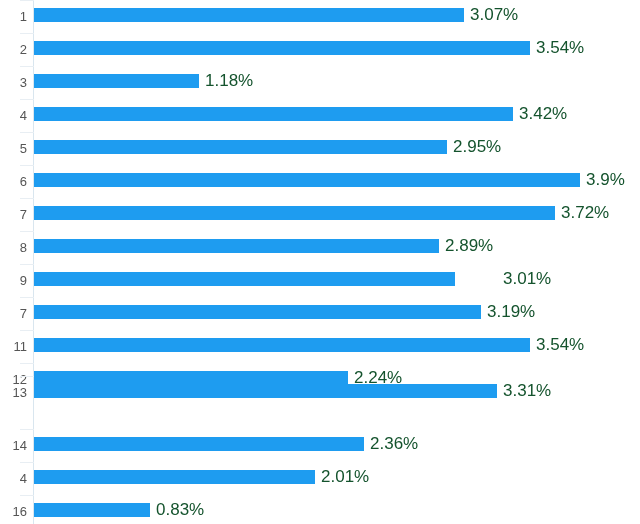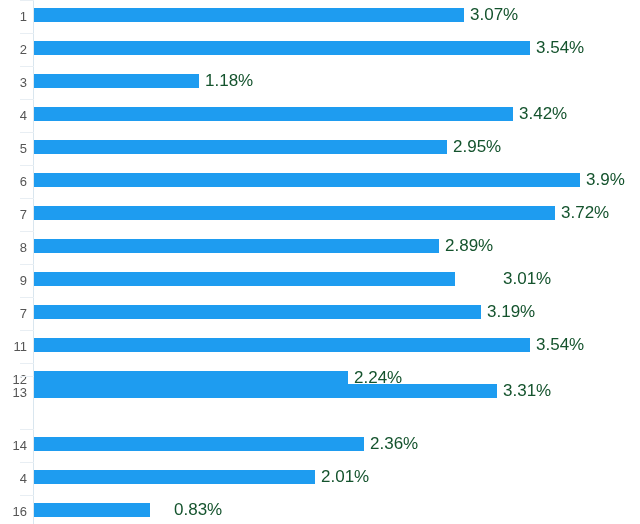--- a/index.html
+++ b/index.html
@@ -187,17 +187,17 @@
         <div class="chart-row" style="top: 462px;">
           <div class="axis-tick"></div>
           <div class="category-label">4</div>
           <div class="bar" style="width: 281px; background: rgb(30, 156, 240);"></div>
           <div class="bar-value" style="left: 321px;">2.01%</div>
         </div>
         <div class="chart-row" style="top: 495px;">
           <div class="axis-tick"></div>
           <div class="category-label">16</div>
           <div class="bar" style="width: 116px; background: rgb(30, 156, 240);"></div>
-          <div class="bar-value" style="left: 156px; margin-left: 18px;">0.83%</div>
+          <div class="bar-value" style="left: 156px;">0.83%</div>
         </div>
       </div>
   </div>
 </div>
 
 </body></html>

